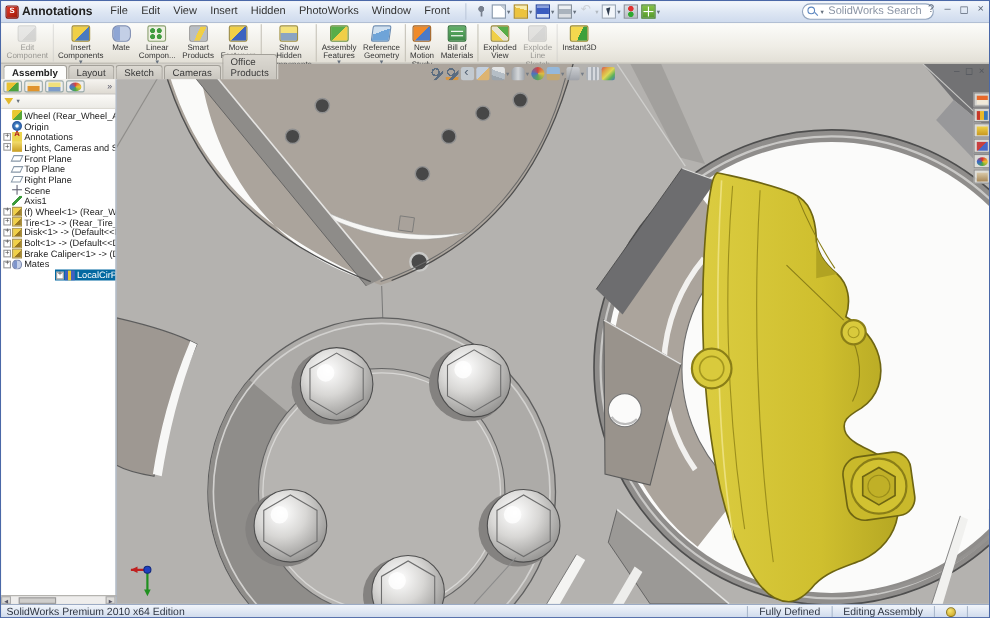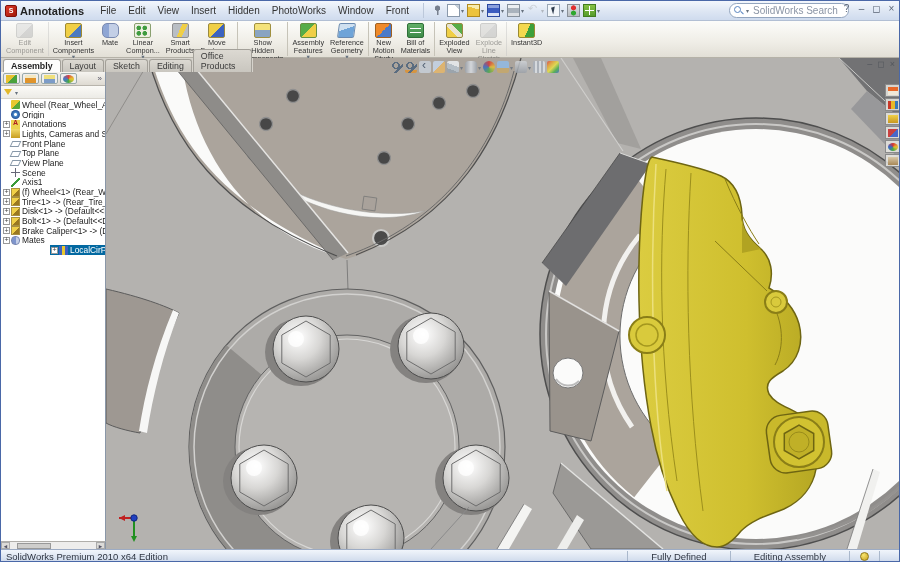--- a/index.html
+++ b/index.html
@@ -139,21 +139,21 @@
   .tp-design-library-icon{background:linear-gradient(90deg,#c83828 33%,#e8b828 33% 66%,#3878b8 66%);}
   .tp-file-explorer-icon{background:linear-gradient(180deg,#f0d048,#c89820);}
   .tp-view-palette-icon{background:linear-gradient(135deg,#c84040 50%,#4868c8 50%);}
   .tp-appearances-scenes-icon{background:conic-gradient(#d83030,#e8c030,#48a848,#3868c8,#d83030);border-radius:50%;}
   .tp-custom-properties-icon{background:linear-gradient(180deg,#d8c8a8,#a88858);}
 
   
   .statusbar{position:absolute;left:0;top:548px;width:900px;height:14px;background:linear-gradient(180deg,#f1f5fb,#cbd7ea);border-top:1px solid #9cabc4;display:flex;align-items:center;font-size:9.5px;color:#2e3542;}
   .sb-left{padding-left:5px;}
   .sb-spacer{flex:1;}
-  .sb-cell{border-left:1px solid #aab8cc;padding:0 23px;height:12px;line-height:12px;}
+  .sb-cell{border-left:1px solid #aab8cc;padding:0 10px;height:12px;line-height:12px;}
   .sb-icon-cell{border-left:1px solid #aab8cc;width:30px;height:12px;display:flex;align-items:center;justify-content:center;}
   .sb-pencil{width:9px;height:9px;border-radius:50%;background:radial-gradient(circle at 35% 30%,#f8e670,#c8a020);border:1px solid #907818;}
   .sb-endcap{width:22px;height:12px;border-left:1px solid #aab8cc;}
 </style>
 </head>
 <body>
 
 <div class="app">
 
   <div class="titlebar">
@@ -587,21 +587,21 @@
           <span class="tp-custom-properties-icon"></span>
         </span>
       </div>
   </div>
 
   <div class="tabstrip">
 
   <span class="tab active">Assembly</span>
       <span class="tab">Layout</span>
       <span class="tab">Sketch</span>
-      <span class="tab">Editing</span>
+      <span class="tab">Cameras</span>
       <span class="tab">Office Products</span>
     </div>
 
   <div class="sidepanel">
     <div class="panel-head">
 
         <span class="ptab">
           <span class="pt-featuremanager-tab-icon"></span>
         </span>
 
@@ -656,21 +656,21 @@
 
         <div class="trow">
           <span class="texp"></span>
           <span class="ticon ti-plane-icon"></span>
           <span class="tlabel">Top Plane</span>
         </div>
 
         <div class="trow">
           <span class="texp"></span>
           <span class="ticon ti-plane-icon"></span>
-          <span class="tlabel">View Plane</span>
+          <span class="tlabel">Right Plane</span>
         </div>
 
         <div class="trow">
           <span class="texp"></span>
           <span class="ticon ti-origin-icon"></span>
           <span class="tlabel">Scene</span>
         </div>
 
         <div class="trow">
           <span class="texp"></span>

